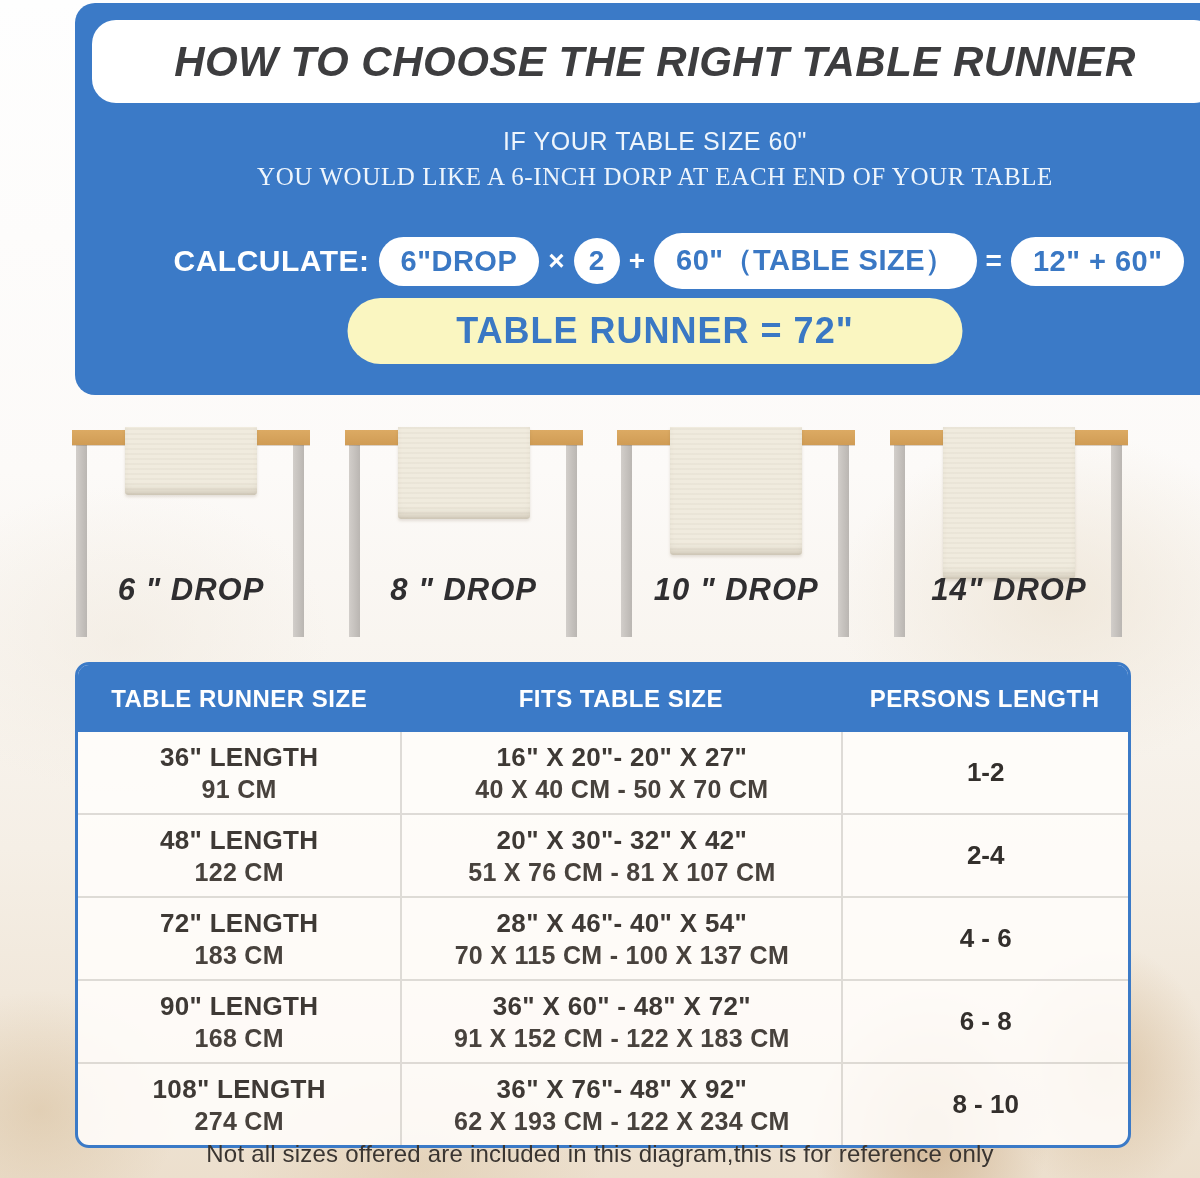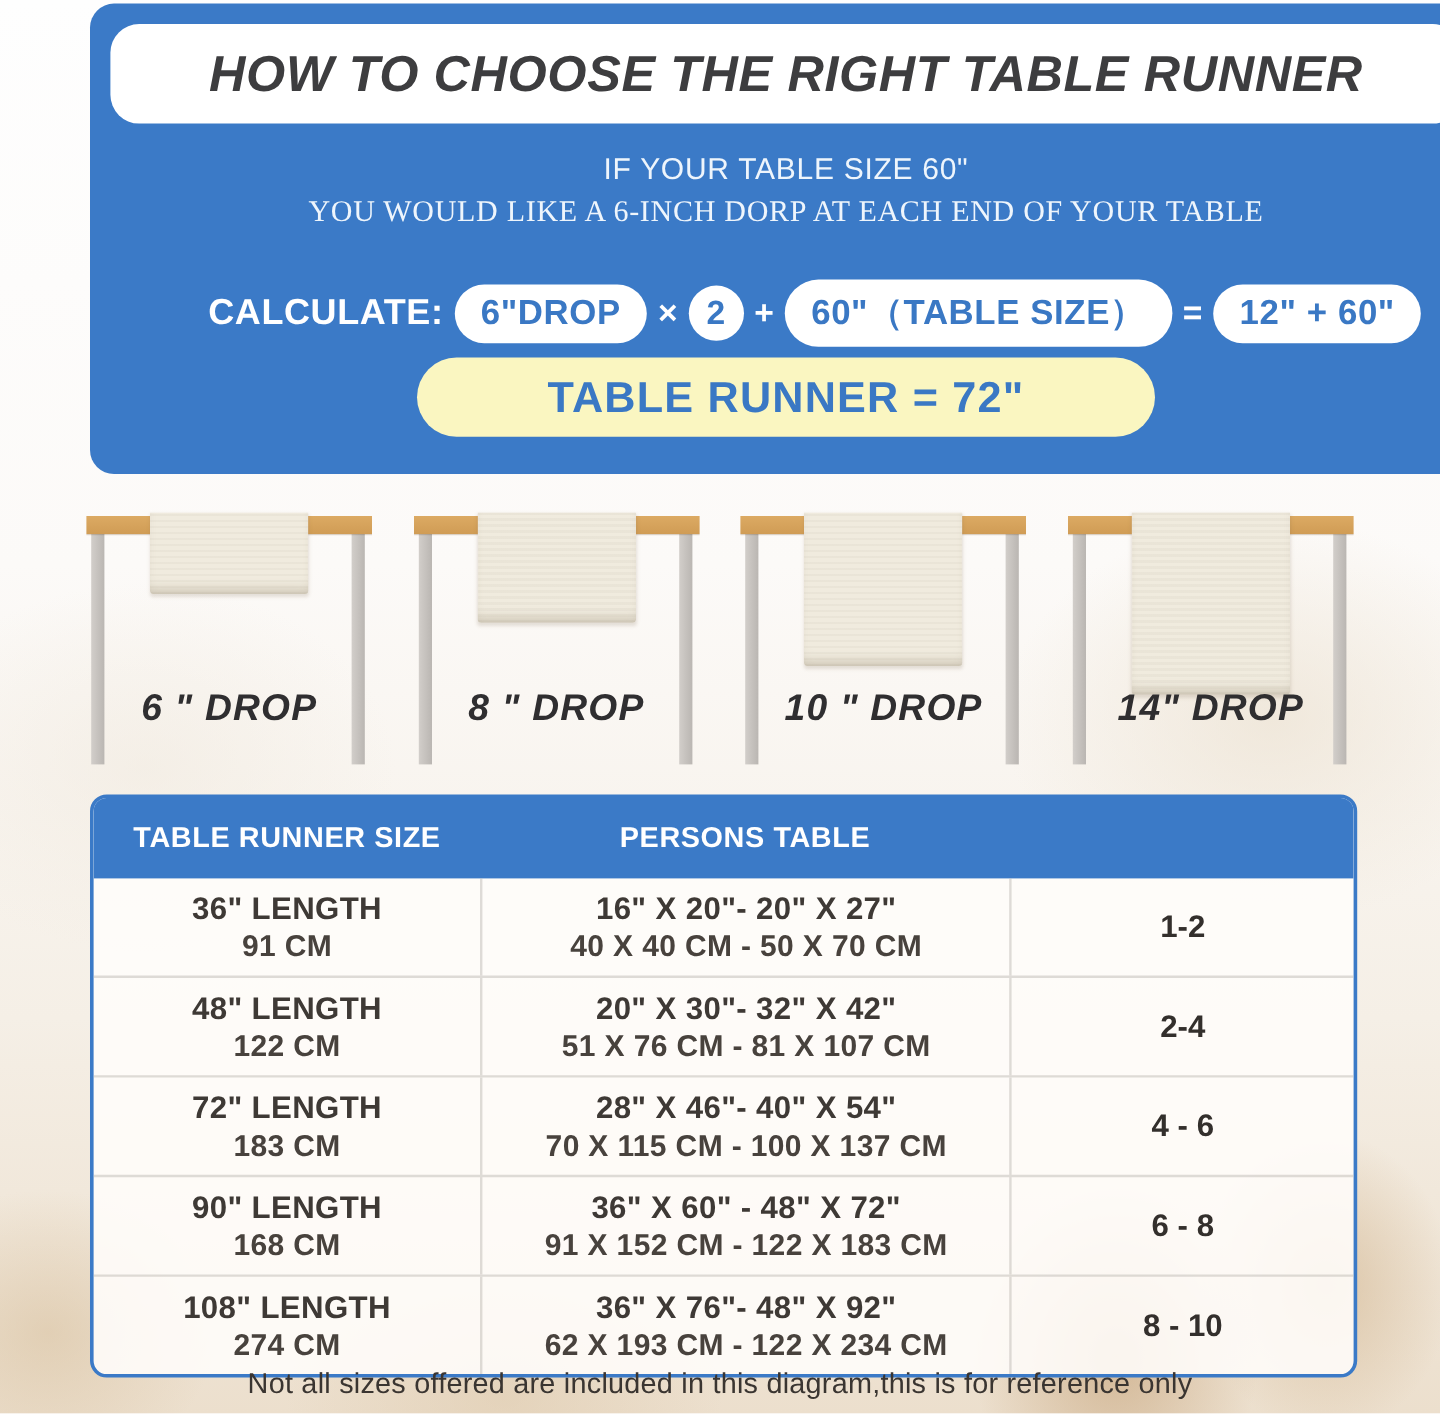--- a/index.html
+++ b/index.html
@@ -187,21 +187,22 @@
       <div class="tabletop"></div>
       <div class="runner"></div>
       <div class="drop-label">14" DROP</div>
     </div>
 
   </div>
 
   <div class="size-table">
     <div class="thead">
       <div class="th">TABLE RUNNER SIZE</div>
-      <div class="th">PERSONS TABLE</div>
+      <div class="th">FITS TABLE SIZE</div>
+      <div class="th">PERSONS LENGTH</div>
     </div>
 
     <div class="tbody">
 
       <div class="tr">
         <div class="td">
           <span class="cell-line1">36" LENGTH</span>
           <span class="cell-line2">91 CM</span>
         </div>
         <div class="td">

